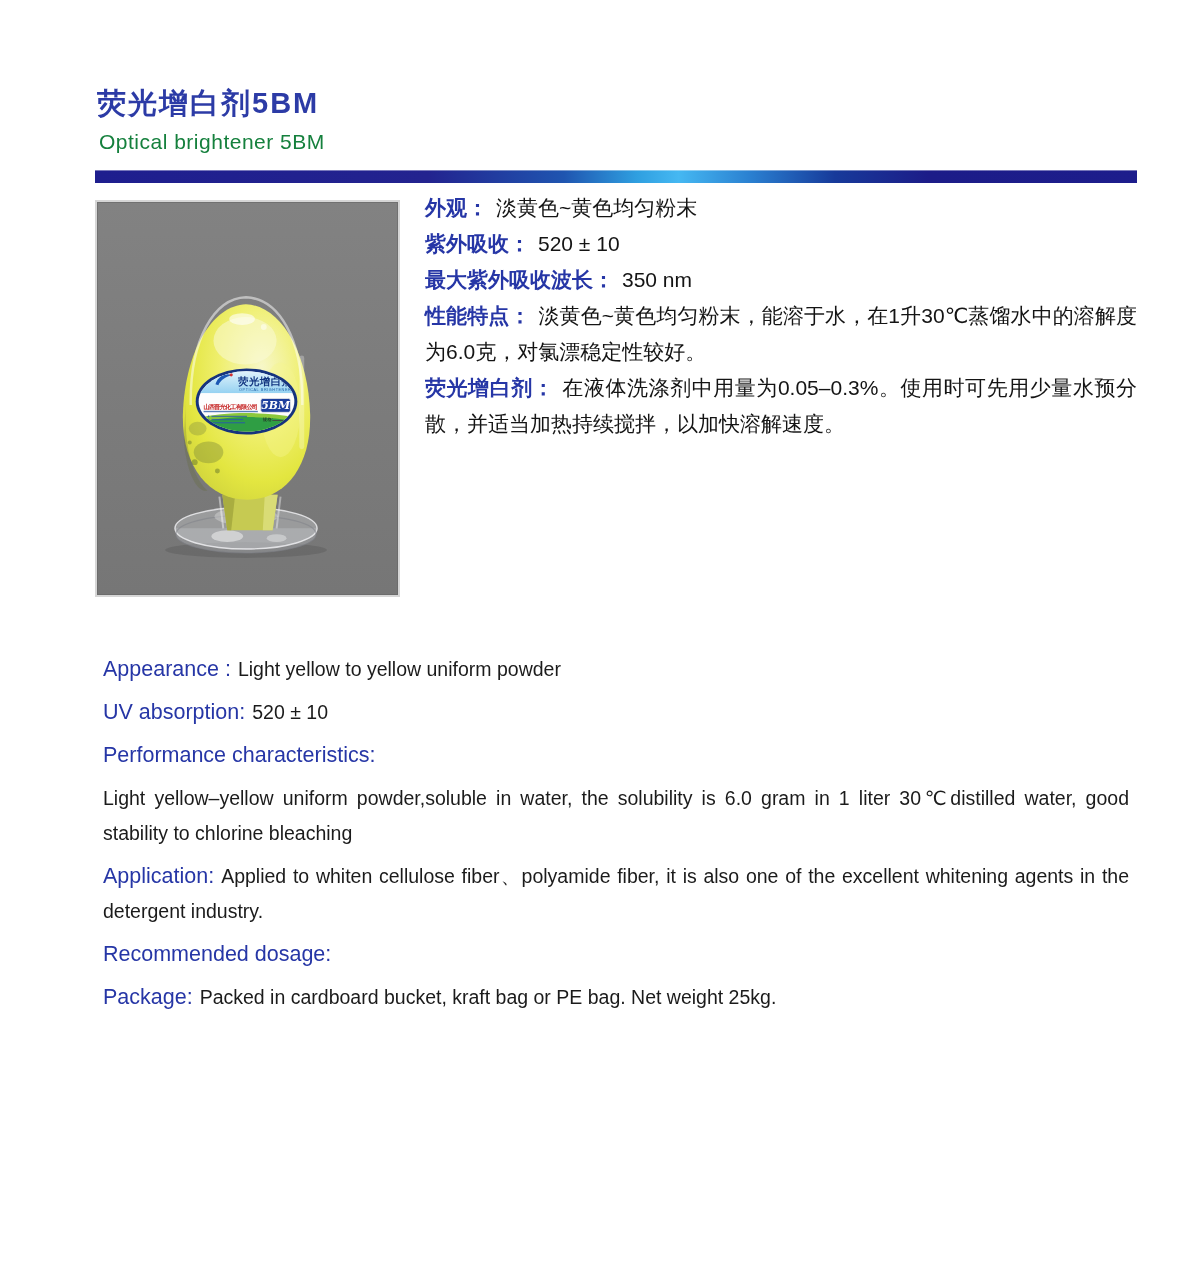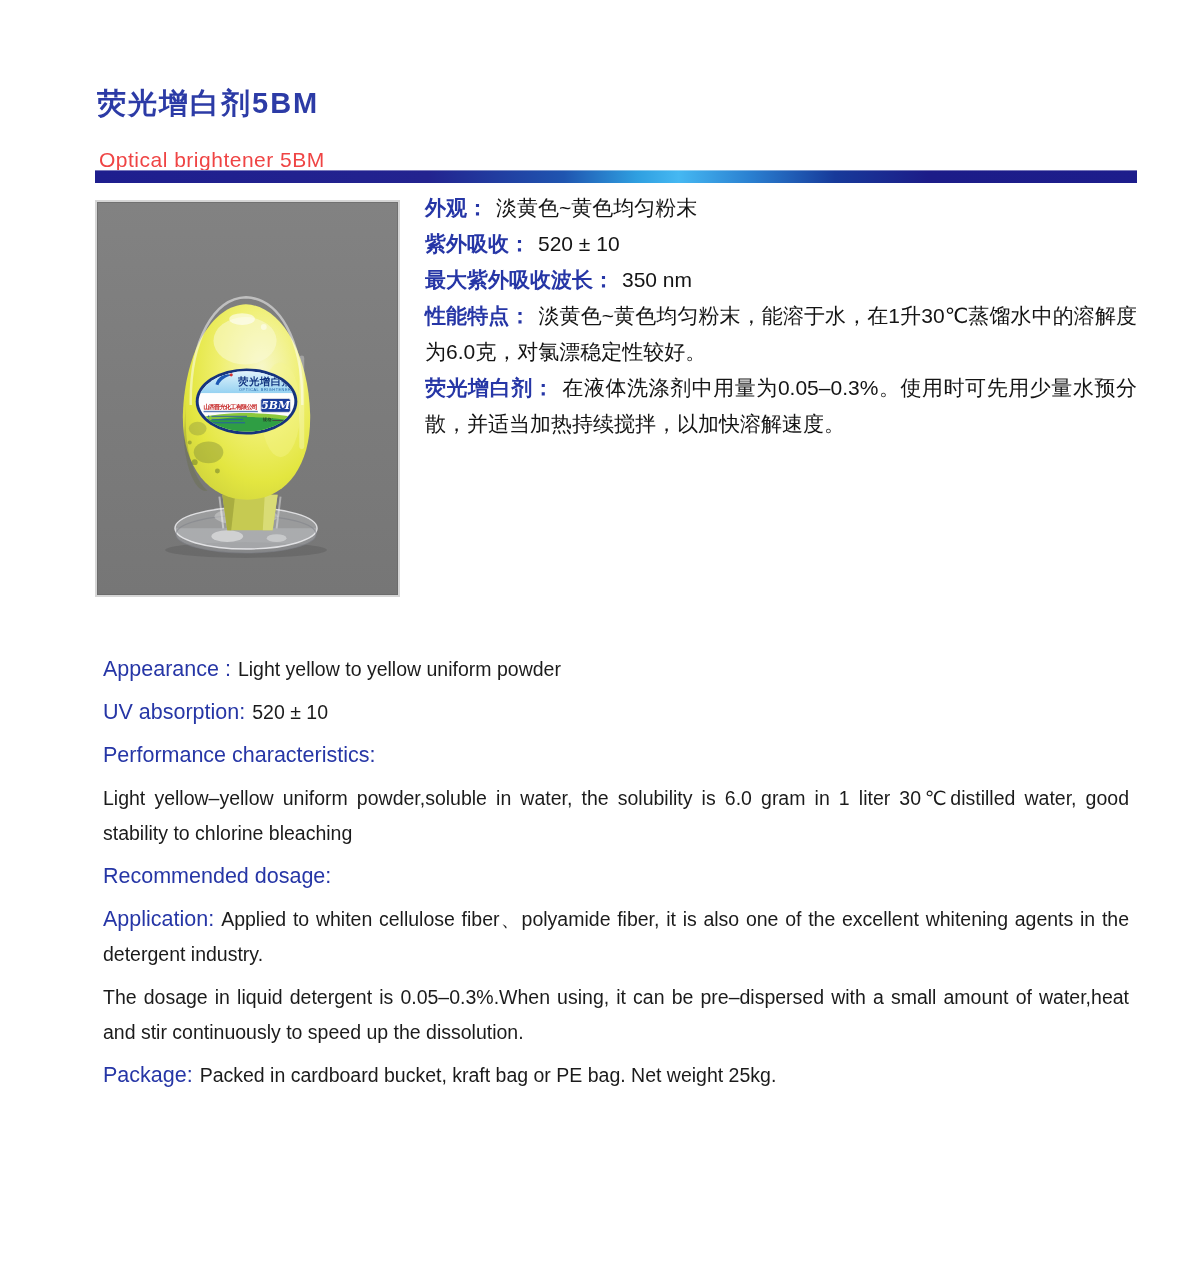--- a/index.html
+++ b/index.html
@@ -9,22 +9,22 @@
     font-family:"Liberation Sans","DejaVu Sans",sans-serif;
     color:#1b1b1b; overflow:hidden;
   }
 
   
   .title-cn {
     position:absolute; left:97px; top:84px;
     font-size:29px; font-weight:bold; color:#2c3ba6; letter-spacing:2px;
   }
   .title-en {
-    position:absolute; left:99px; top:148px;
-    font-size:21px; color:#ef4444; letter-spacing:0.5px;
+    position:absolute; left:99px; top:130px;
+    font-size:21px; color:#15803d; letter-spacing:0.5px;
   }
   .divider {
     position:absolute; left:95px; top:170px; width:1042px; height:13px;
     background:linear-gradient(90deg,
       #1e1e8e 0%, #23238f 32%, #1f55b0 45%, #2f9fe0 52%,
       #45b8f2 56%, #2a7fd0 63%, #173a9a 71%, #1c1c88 80%, #1d1d8c 100%);
     box-shadow:0 1px 0 rgba(255,255,255,0.4) inset;
   }
 
   
@@ -160,17 +160,16 @@
   <p class="cn-row"><span class="cn-label">最大紫外吸收波长：</span><span>350 nm</span></p>
   <p class="cn-row"><span class="cn-label">性能特点：</span><span>淡黄色~黄色均匀粉末，能溶于水，在1升30℃蒸馏水中的溶解度为6.0克，对氯漂稳定性较好。</span></p>
   <p class="cn-row"><span class="cn-label">荧光增白剂：</span><span>在液体洗涤剂中用量为0.05–0.3%。使用时可先用少量水预分散，并适当加热持续搅拌，以加快溶解速度。</span></p>
 </div>
 
 <div class="en-specs">
   <p class="en-row"><span class="en-label">Appearance :</span><span>Light yellow to yellow uniform powder</span></p>
   <p class="en-row"><span class="en-label">UV absorption:</span><span>520 ± 10</span></p>
   <p class="en-row"><span class="en-label">Performance characteristics:</span></p>
   <p class="en-row"><span>Light yellow–yellow uniform powder,soluble in water, the solubility is 6.0 gram in 1 liter 30℃distilled water, good stability to chlorine bleaching</span></p>
+  <p class="en-row"><span class="en-label">Application:</span><span>Applied to whiten cellulose fiber、polyamide fiber, it is also one of the excellent whitening agents in the detergent industry.</span></p>
   <p class="en-row"><span class="en-label">Recommended dosage:</span></p>
-  <p class="en-row"><span class="en-label">Application:</span><span>Applied to whiten cellulose fiber、polyamide fiber, it is also one of the excellent whitening agents in the detergent industry.</span></p>
-  <p class="en-row"><span>The dosage in liquid detergent is 0.05–0.3%.When using, it can be pre–dispersed with a small amount of water,heat and stir continuously to speed up the dissolution.</span></p>
   <p class="en-row"><span class="en-label">Package:</span><span>Packed in cardboard bucket, kraft bag or PE bag. Net weight 25kg.</span></p>
 </div>
 
 </body></html>

